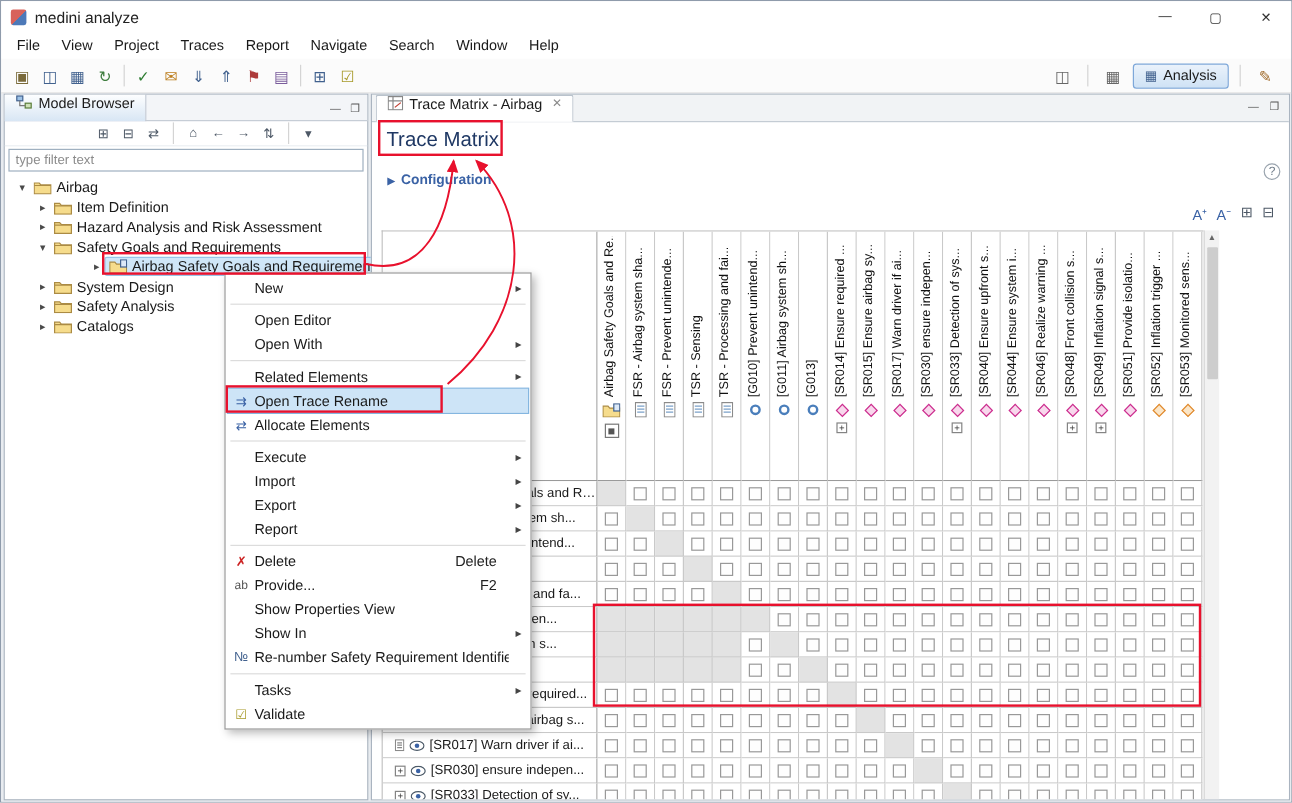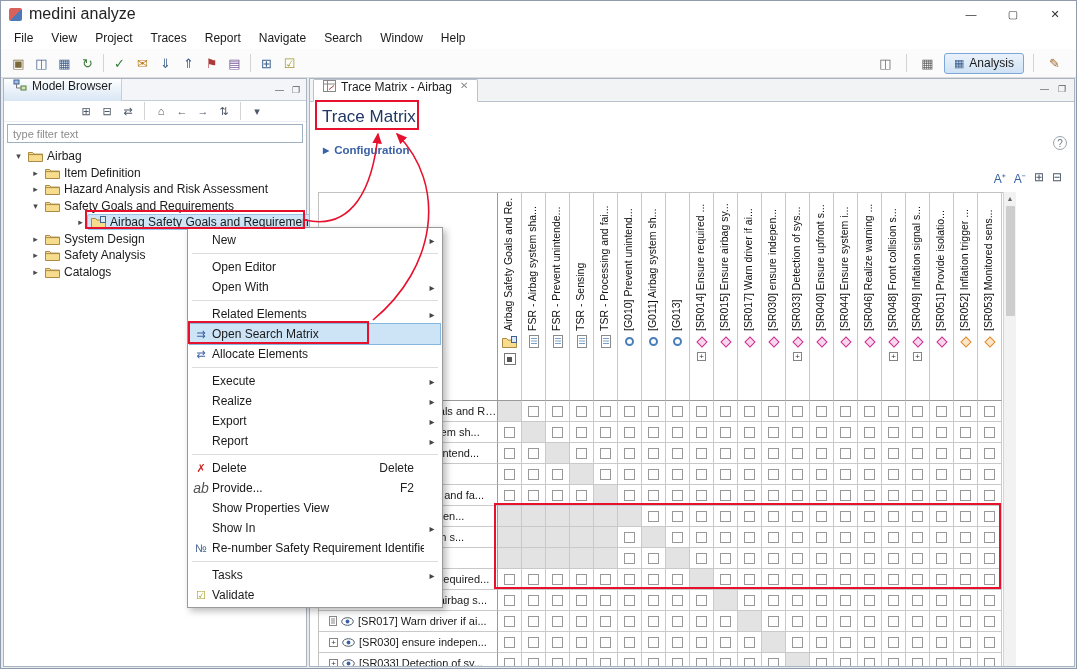--- a/index.html
+++ b/index.html
@@ -3,21 +3,21 @@
 <meta charset="utf-8">
 <style>
   *{margin:0;padding:0;box-sizing:border-box}
   html,body{width:1077px;height:669px}
   body{font-family:"Liberation Sans",sans-serif;font-size:12px;color:#1a1a1a;background:#fff;position:relative;overflow:hidden;
        --red:#e8112d;--accent:#3a62a5;--goal:#4a7ebb;--pink:#cc2f8f;--orange:#e08a2e;--navy:#1f3864;--sel:#cfe6f8}
   .window{position:absolute;inset:0;border:1px solid #8f9bab;background:#fff}
   
   .titlebar{position:absolute;left:0;top:0;right:0;height:26px;display:flex;align-items:center;padding-left:8px;background:#fff}
   .appicon{width:13px;height:13px;margin-right:7px;border-radius:2px;background:linear-gradient(135deg,#d8625b 0 50%,#4d79b8 50% 100%)}
-  .apptitle{font-size:16px;color:#222}
+  .apptitle{font-size:13px;color:#222}
   .wbtns{position:absolute;right:0;top:0;height:26px;display:flex}
   .wbtn{width:42px;height:26px;display:flex;align-items:center;justify-content:center;font-size:11px;color:#333}
   
   .menubar{position:absolute;left:0;top:26px;right:0;height:22px;display:flex;align-items:center;padding-left:4px;background:#fff}
   .mb-item{padding:2px 9px;cursor:default}
   
   .toolbar{position:absolute;left:0;top:48px;right:0;height:29px;display:flex;align-items:center;padding:0 6px;border-bottom:1px solid #dcdcdc;background:#fbfbfb}
   .tbtn{width:23px;height:22px;display:flex;align-items:center;justify-content:center;font-size:13px}
   .tsep{width:1px;height:18px;background:#d4d4d4;margin:0 4px}
   .tb-right{margin-left:auto;display:flex;align-items:center;gap:5px;padding-right:4px}
@@ -1460,58 +1460,58 @@
         <span class="cm-arrow">▸</span>
       </div>
       <div class="cm-sep"></div>
       <div class="cm-item">
         <span class="cm-ico"></span>
         <span class="cm-label">Related Elements</span>
         <span class="cm-arrow">▸</span>
       </div>
       <div class="cm-item hl">
         <span class="cm-ico" style="color: rgb(58, 98, 165);">⇉</span>
-        <span class="cm-label">Open Search Matrix</span>
+        <span class="cm-label">Open Trace Rename</span>
         <span class="cm-arrow"></span>
       </div>
       <div class="cm-item">
         <span class="cm-ico" style="color: rgb(58, 98, 165);">⇄</span>
         <span class="cm-label">Allocate Elements</span>
         <span class="cm-arrow"></span>
       </div>
       <div class="cm-sep"></div>
       <div class="cm-item">
         <span class="cm-ico"></span>
         <span class="cm-label">Execute</span>
         <span class="cm-arrow">▸</span>
       </div>
       <div class="cm-item">
         <span class="cm-ico"></span>
-        <span class="cm-label">Realize</span>
+        <span class="cm-label">Import</span>
         <span class="cm-arrow">▸</span>
       </div>
       <div class="cm-item">
         <span class="cm-ico"></span>
         <span class="cm-label">Export</span>
         <span class="cm-arrow">▸</span>
       </div>
       <div class="cm-item">
         <span class="cm-ico"></span>
         <span class="cm-label">Report</span>
         <span class="cm-arrow">▸</span>
       </div>
       <div class="cm-sep"></div>
       <div class="cm-item">
         <span class="cm-ico" style="color: rgb(204, 34, 34);">✗</span>
         <span class="cm-label">Delete</span>
         <span class="cm-sc">Delete</span>
         <span class="cm-arrow"></span>
       </div>
       <div class="cm-item">
-        <span class="cm-ico" style="color: rgb(85, 85, 85); font-style: italic; font-size: 14px;">ab</span>
+        <span class="cm-ico" style="color: rgb(85, 85, 85); font-size: 10px;">ab</span>
         <span class="cm-label">Provide...</span>
         <span class="cm-sc">F2</span>
         <span class="cm-arrow"></span>
       </div>
       <div class="cm-item">
         <span class="cm-ico"></span>
         <span class="cm-label">Show Properties View</span>
         <span class="cm-arrow"></span>
       </div>
       <div class="cm-item">

